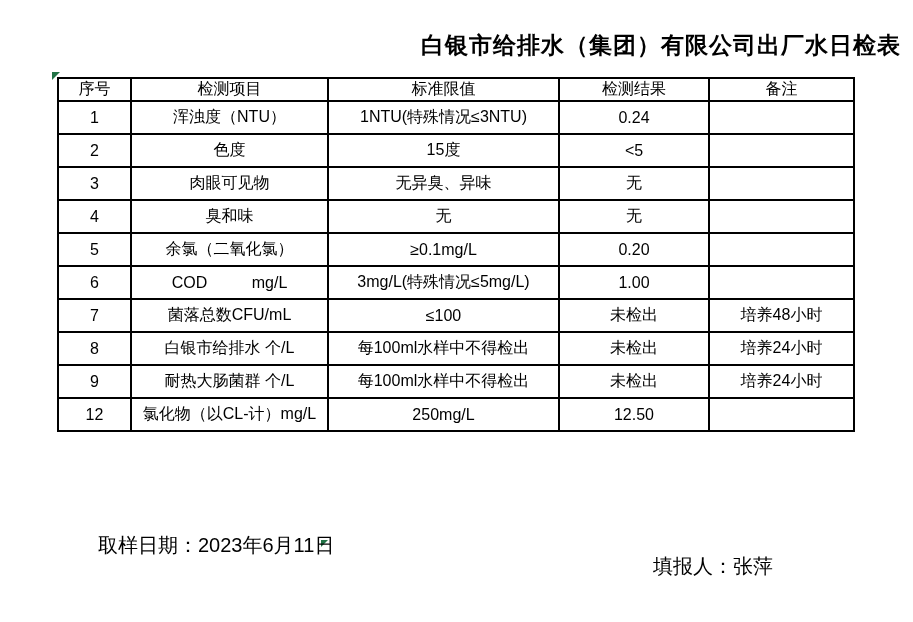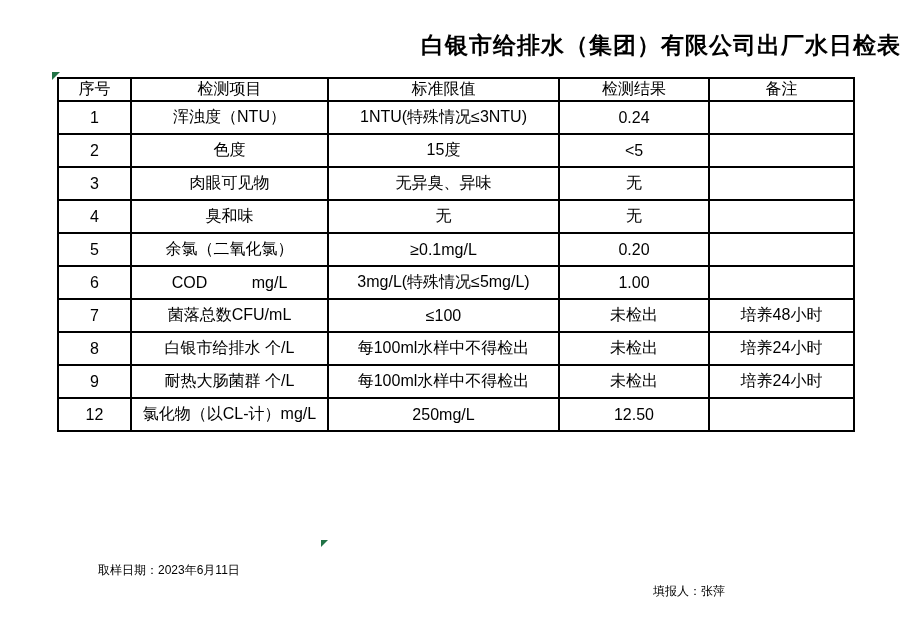--- a/index.html
+++ b/index.html
@@ -43,21 +43,21 @@
     overflow: hidden;
     white-space: pre;
   }
   table.report thead tr { height: 16px; }
   table.report tbody tr { height: 33px; }
   .col-no { width: 73px; }
   .col-item { width: 197px; }
   .col-standard { width: 231px; }
   .col-result { width: 150px; }
   .col-remark { width: 145px; }
-  .footer-line { position: absolute; top: 562px; font-size: 12px; white-space: nowrap; }
+  .footer-line { position: absolute; top: 532px; font-size: 20px; white-space: nowrap; }
   .footer-sampling { left: 98px; }
   .footer-test { left: 397px; }
   .footer-reporter { left: 653px; margin-top: 21px; }
   .corner-marker {
     position: absolute;
     width: 0; height: 0;
     border-top: 8px solid #217346;
     border-right: 8px solid transparent;
   }
   .marker-top-left { left: 52px; top: 72px; }

